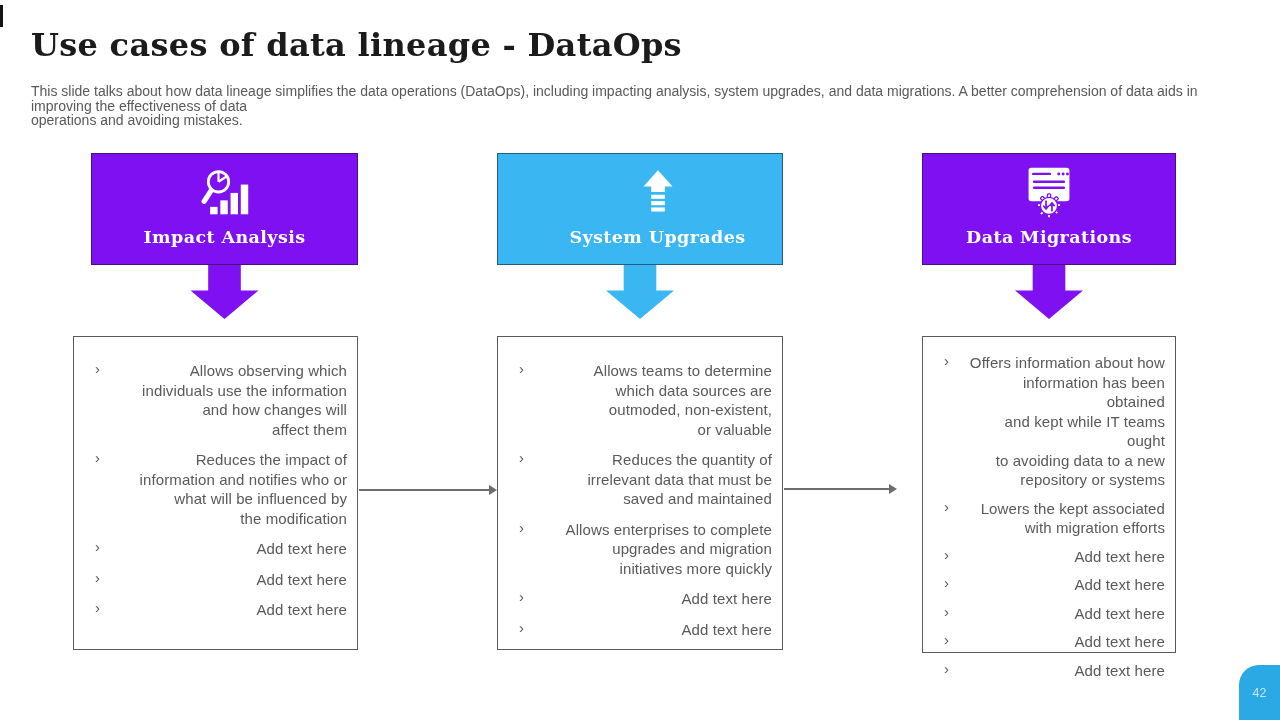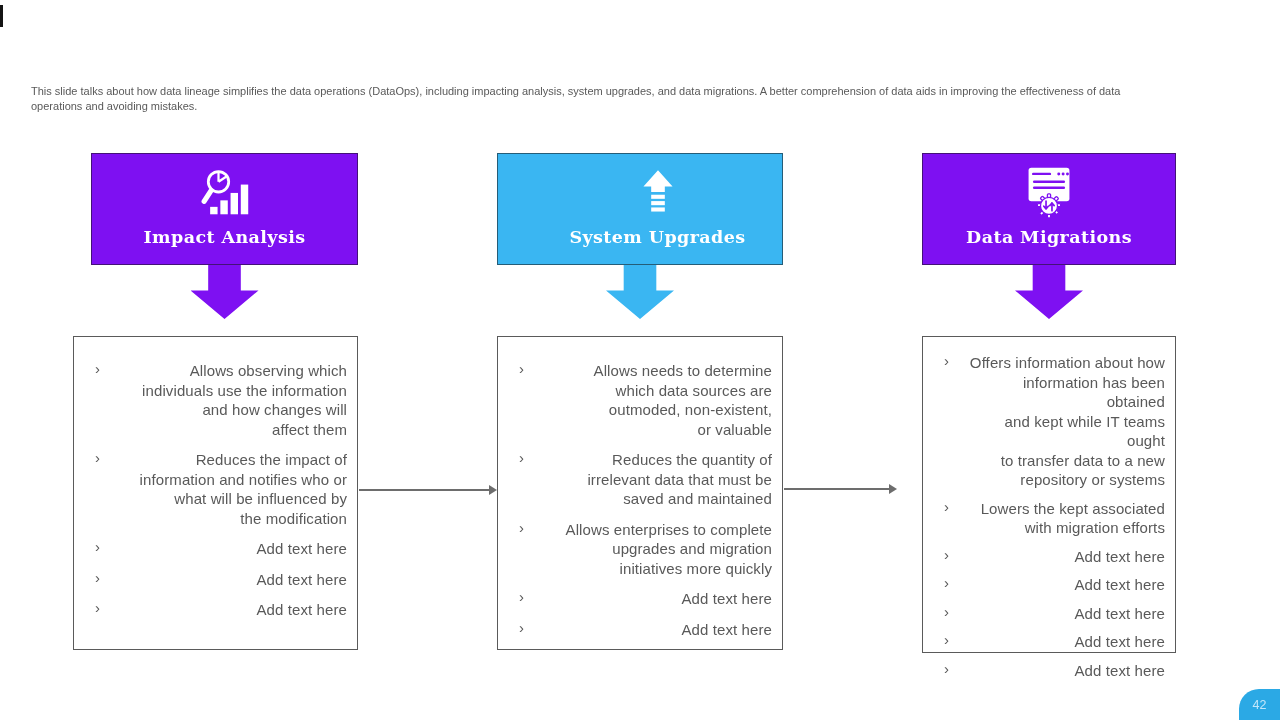--- a/index.html
+++ b/index.html
@@ -10,21 +10,21 @@
   }
   #corner-tick { position:absolute; left:0; top:5px; width:3px; height:22px; background:#141414; }
 
   #title {
     position:absolute; left:31px; top:26px; width:1100px;
     font-family:"DejaVu Serif","Liberation Serif",serif; font-weight:bold;
     font-size:32px; color:var(--title-color); letter-spacing:0.3px;
   }
   #subtitle {
     position:absolute; left:31px; top:84px; width:1198px;
-    font-size:11px; line-height:14.5px; color:var(--text-gray); white-space:pre-line;
+    font-size:14px; line-height:14.5px; color:var(--text-gray); white-space:pre-line;
   }
 
   .column { position:absolute; top:153px; }
   #col-1 { left:73px;  width:285px;padding-left:18px; }
   #col-2 { left:497px; width:286px; }
   #col-3 { left:922px; width:254px; }
 
   .header-box {
     position:relative; width:100%; height:112px;
     display:flex; flex-direction:column; align-items:center;
@@ -66,32 +66,33 @@
   .connector .head {
     position:absolute; right:0; top:0; width:0; height:0;
     border-left:8px solid #6d6d6d; border-top:5px solid transparent; border-bottom:5px solid transparent;
   }
 
   #footer {
     position:absolute; left:0; top:698px; width:100%; text-align:center;
     font-size:11.5px; color:var(--footer-color); white-space:pre-line;
   }
   #page-badge {
-    position:absolute; right:0; bottom:0; width:41px; height:31px;
+    position:absolute; right:0; bottom:0; width:41px; height:55px;
     background:var(--badge-blue); border-top-left-radius:20px;
     display:flex; align-items:center; justify-content:center;
     color:#c4e7fa; font-size:12.5px;
   }
 </style>
 </head>
 <body>
 
 <div id="slide">
   <div id="corner-tick"></div>
 
+  <h1 id="title">Use cases of data lineage - DataOps</h1>
   <p id="subtitle">This slide talks about how data lineage simplifies the data operations (DataOps), including impacting analysis, system upgrades, and data migrations. A better comprehension of data aids in improving the effectiveness of data
 operations and avoiding mistakes.</p>
 
   <div class="column purple" id="col-1">
     <div class="header-box">
       <div class="icon-wrap">
         <svg width="52" height="50" viewBox="0 0 56 52">
           <g fill="none" stroke="#ffffff">
             <circle cx="21" cy="15" r="11" stroke-width="3"></circle>
             <path d="M21 15 L21 5 M21 15 L30 9" stroke-width="2.4"></path>
@@ -150,21 +151,21 @@
           <rect x="14.5" y="43" width="15" height="4.5"></rect>
         </svg>
       </div>
       <div class="header-label">System Upgrades</div>
     </div>
     <div class="down-arrow"></div>
     <div class="list-box">
       <ul>
           <li>
             <span class="marker">›</span>
-            <span class="bullet-text">Allows needs to determine
+            <span class="bullet-text">Allows teams to determine
 which data sources are
 outmoded, non-existent,
 or valuable</span>
           </li>
           <li>
             <span class="marker">›</span>
             <span class="bullet-text">Reduces the quantity of
 irrelevant data that must be
 saved and maintained</span>
           </li>
@@ -223,21 +224,21 @@
       <div class="header-label">Data Migrations</div>
     </div>
     <div class="down-arrow"></div>
     <div class="list-box">
       <ul>
           <li>
             <span class="marker">›</span>
             <span class="bullet-text">Offers information about how
 information has been obtained
 and kept while IT teams ought
-to transfer data to a new
+to avoiding data to a new
 repository or systems</span>
           </li>
           <li>
             <span class="marker">›</span>
             <span class="bullet-text">Lowers the kept associated
 with migration efforts</span>
           </li>
           <li>
             <span class="marker">›</span>
             <span class="bullet-text">Add text here</span>

